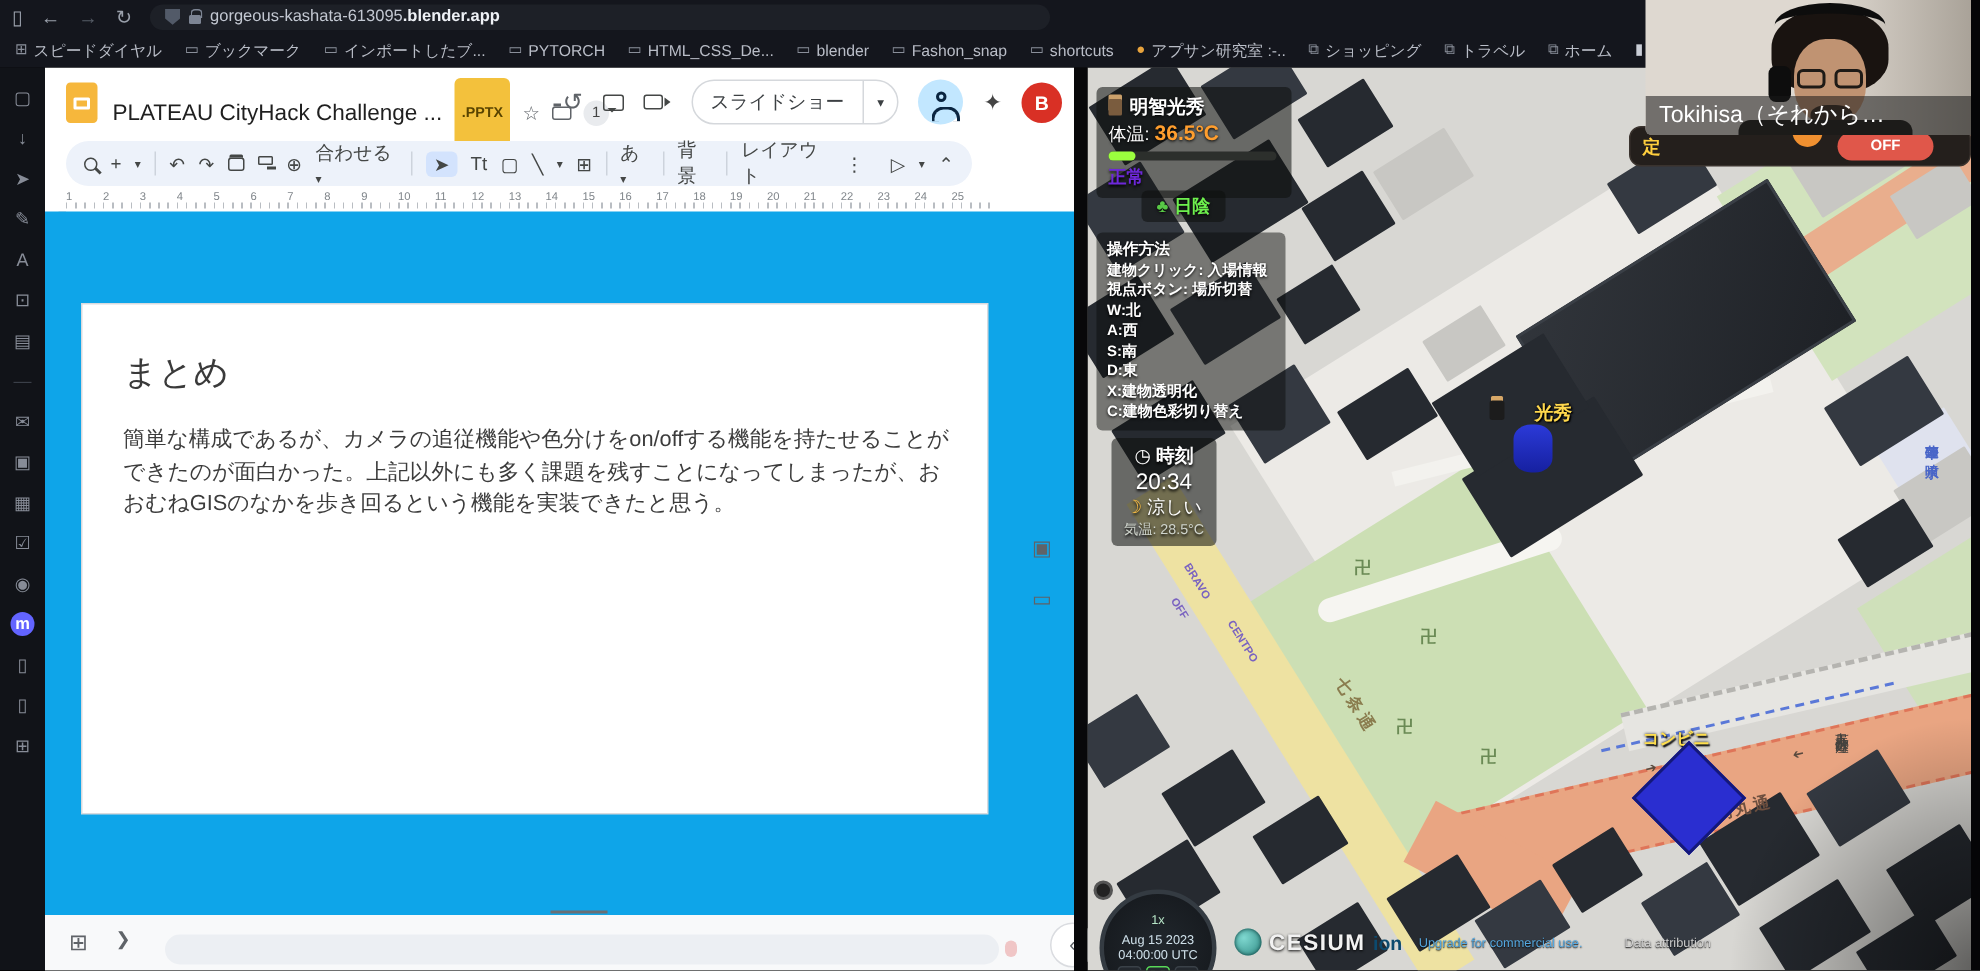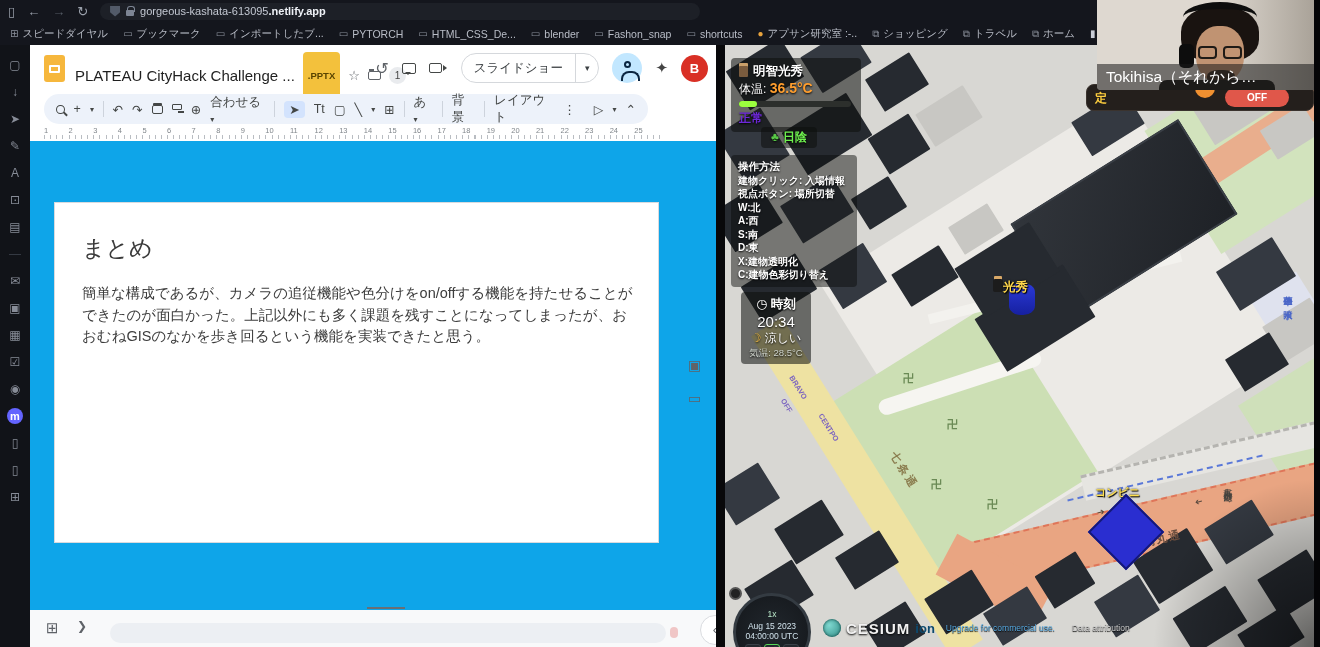--- a/index.html
+++ b/index.html
@@ -109,39 +109,39 @@
 #p-shade i{font-style:normal;color:#58c846;margin-right:4px}
 #p-help{left:6px;top:110px;width:126px;padding:5px 7px;font-size:10px;font-weight:bold;line-height:13.5px;background:rgba(10,12,10,.48)}
 #p-help .ht{font-size:10.5px}
 #p-clock{left:16px;top:247px;width:70px;padding:4px 7px;text-align:center}
 #p-clock .ct{font-size:12.5px;font-weight:bold}
 #p-clock .tm{font-size:15px}
 #p-clock .fl{font-size:12px}
 #p-clock .fl i{font-style:normal;color:#f2b844}
 #p-clock .at{font-size:9.5px;color:#cfd4cc}
 
-#mikaru{position:absolute;left:268px;top:234px;display:flex;align-items:flex-start;gap:0;z-index:34}
+#mikaru{position:absolute;left:268px;top:222px;display:flex;align-items:flex-start;gap:20px;z-index:34}
 #mikaru .fig{width:10px;height:13px;background:#1c1c1c;border-radius:2px;box-shadow:0 -4px 0 -1px #d8a868}
 #mikaru b{color:#ffd84d;font-size:12.5px;text-shadow:0 0 2px #000,1px 1px 1px #000}
 #cyl{position:absolute;left:284px;top:238px;width:26px;height:32px;background:linear-gradient(#2b3ad8,#1620a0);border-radius:45%/30%;z-index:33}
 #diamond{position:absolute;left:374px;top:460px;width:54px;height:54px;background:#2a2ed0;border:2px solid #14187a;transform:rotate(45deg);z-index:32}
 
 #anim{position:absolute;left:8px;top:548px;width:78px;height:78px;border-radius:50%;background:radial-gradient(#21272d,#14171b);border:3px solid #343b42;z-index:36;text-align:center;color:#cfe0ea;padding-top:7px}
 #anim .sp{font-size:8.5px;color:#b8e6c8}
 #anim .dt,#anim .ut{font-size:8.5px;display:block;line-height:10px}
 #anim .btns{display:flex;justify-content:center;gap:3px;margin-top:3px}
 #anim .btns b{width:16px;height:14px;background:#23282e;border:1px solid #3a4148;border-radius:3px;font-size:8px;line-height:12px;color:#cfe0ea;font-weight:normal}
 #anim .btns b.on{border-color:#58d858;color:#9f9}
 #helpc{position:absolute;left:4px;top:542px;width:13px;height:13px;border:2px solid #555;border-radius:50%;background:#222;z-index:36}
 #brand{position:absolute;left:98px;top:574px;display:flex;align-items:center;gap:5px;z-index:36}
 #brand .glb{width:18px;height:18px;border-radius:50%;background:radial-gradient(circle at 35% 35%,#7fd8d0,#2f8a84);box-shadow:inset 0 0 3px #0a3a38}
 #brand .cz{font-size:15px;font-weight:bold;color:#f2f2f2;letter-spacing:1px;text-shadow:0 1px 2px #000}
 #brand .io{font-size:13px;font-weight:bold;color:#0c4a6e}
 #brand .up{font-size:8.5px;color:#55a8e0;margin-left:6px;text-shadow:0 1px 1px #000}
-#brand .da{font-size:8.5px;color:#d0d0d0;margin-left:12px;text-shadow:0 1px 1px #000}
+#brand .da{font-size:8.5px;color:#d0d0d0;margin-left:23px;text-shadow:0 1px 1px #000}
 #vig{position:absolute;inset:0;z-index:30;pointer-events:none;background:
  radial-gradient(40% 40% at 100% 100%,rgba(0,0,0,.55),transparent 70%),
  radial-gradient(130% 130% at 45% 45%,rgba(0,0,0,0) 55%,rgba(0,0,0,.30) 88%,rgba(0,0,0,.55) 100%)}
 
 #campanel{position:absolute;left:1086px;top:84px;width:228px;height:27px;background:#241f1c;border:1px solid #3a332e;border-radius:8px;z-index:45}
 #campanel .pin{position:absolute;left:8px;top:5px;color:#ffcf3e;font-size:12px;font-weight:bold}
 #campanel .odot{position:absolute;left:108px;top:-7px;width:20px;height:20px;border-radius:50%;background:#f09030}
 #campanel .offb{position:absolute;left:138px;top:3px;width:64px;height:19px;background:#e0574a;border-radius:10px;color:#fff;font-size:10px;font-weight:bold;text-align:center;line-height:19px}
 #webcam{position:absolute;left:1097px;top:0;width:223px;height:90px;z-index:50;background:linear-gradient(to right,#ded8d0 55%,#a69f95);border-radius:0 0 4px 4px;overflow:hidden}
 .hair{position:absolute;left:84px;top:6px;width:78px;height:56px;background:#191310;border-radius:46% 46% 40% 40%}
@@ -159,21 +159,21 @@
 
 <header id="chrome">
   <div id="row1">
     <span class="nav-ic">▯</span>
     <span class="nav-ic">←</span>
     <span class="nav-ic dim">→</span>
     <span class="nav-ic">↻</span>
     <div id="urlpill">
       <span class="shield"></span>
       <span class="lock"></span>
-      <span id="url"><span>gorgeous-kashata-613095</span><b>.netlify.app</b></span>
+      <span id="url"><span>gorgeous-kashata-613095</span><b>.blender.app</b></span>
     </div>
   </div>
   <div id="row2">
       <span class="bm">
         <i>⊞</i>
         <b>スピードダイヤル</b>
       </span>
       <span class="bm">
         <i>▭</i>
         <b>ブックマーク</b>

